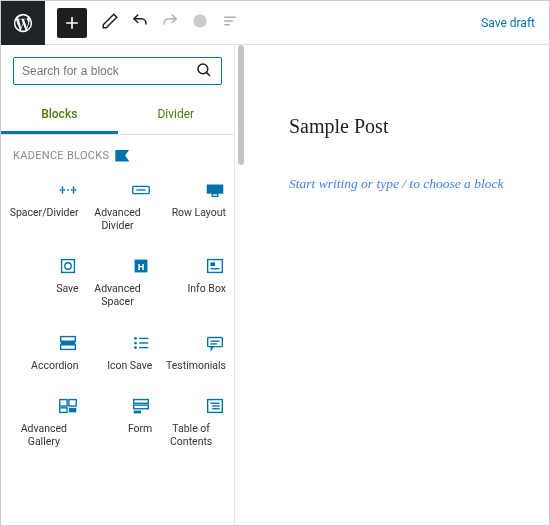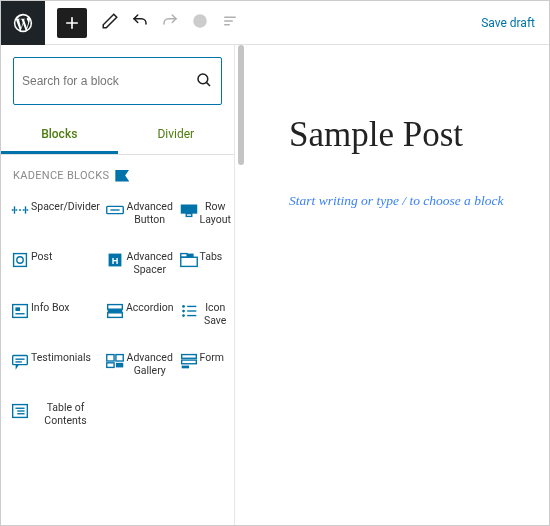--- a/index.html
+++ b/index.html
@@ -60,21 +60,21 @@
     background: #fff;
     overflow: hidden;
   }
   .search-wrap { padding: 12px; }
   .search-box {
     border: 1.5px solid #0073aa;
     border-radius: 2px;
     display: flex;
     align-items: center;
     padding: 0 8px;
-    height: 48px;
+    height: 28px;
   }
   .search-box input {
     flex: 1;
     border: none;
     outline: none;
     font-size: 12px;
     color: #555;
   }
   .tabs {
     display: flex;
@@ -111,22 +111,22 @@
   }
 
   .block-grid {
     display: grid;
     grid-template-columns: repeat(3, 1fr);
     gap: 4px 0;
     padding: 0 6px;
   }
   .block-item {
     display: flex;
-    flex-direction: row;
-    align-items: flex-start;
+    flex-direction: column;
+    align-items: flex-end;
     justify-content: flex-start;
     padding: 10px 2px;
     cursor: pointer;
     border-radius: 2px;
   }
   .block-icon {
     width: 22px; height: 20px;
     display: flex; align-items: center; justify-content: center;
     margin-bottom: 6px;
   }
@@ -156,21 +156,21 @@
   }
 
   
   .editor {
     flex: 1;
     padding: 70px 18px 0 42px;
     overflow: hidden;
   }
   .post-title {
     font-family: Georgia, "Times New Roman", serif;
-    font-size: 35px;
+    font-size: 20px;
     font-weight: 400;
     color: #222;
     margin-bottom: 38px;
   }
   .post-placeholder {
     font-family: Liberation Serif, serif;
     font-size: 13.5px;
     color: #3b82f6;
     font-style: italic;
   }
@@ -262,63 +262,53 @@
           <span class="block-label">Spacer/Divider</span>
         </div>
 
         <div class="block-item">
           <span class="block-icon">
             <svg width="22" height="20" viewBox="0 0 24 20">
                 <rect x="3" y="6" width="18" height="8" rx="1"></rect>
                 <line x1="7" y1="10" x2="17" y2="10"></line>
               </svg>
           </span>
-          <span class="block-label">Advanced Button</span>
+          <span class="block-label">Advanced Divider</span>
         </div>
 
         <div class="block-item">
           <span class="block-icon">
             <svg width="22" height="20" viewBox="0 0 24 20">
                 <rect class="f" x="3" y="4" width="18" height="10"></rect>
                 <rect x="9" y="14" width="6" height="3" fill="#fff" stroke="#0073aa"></rect>
               </svg>
           </span>
           <span class="block-label">Row Layout</span>
         </div>
 
         <div class="block-item">
           <span class="block-icon">
             <svg width="22" height="20" viewBox="0 0 24 20">
                 <rect x="5" y="3" width="14" height="14"></rect>
                 <circle cx="12" cy="10" r="3.5"></circle>
               </svg>
           </span>
-          <span class="block-label">Post</span>
+          <span class="block-label">Save</span>
         </div>
 
         <div class="block-item">
           <span class="block-icon">
             <svg width="22" height="20" viewBox="0 0 24 20">
                 <rect class="f" x="5" y="3" width="14" height="14"></rect>
                 <text x="12" y="14" text-anchor="middle" font-size="10" font-weight="bold" fill="#fff" stroke="none" font-family="sans-serif">H</text>
               </svg>
           </span>
           <span class="block-label">Advanced Spacer</span>
         </div>
 
-        <div class="block-item">
-          <span class="block-icon">
-            <svg width="22" height="20" viewBox="0 0 24 20">
-                <rect x="3" y="7" width="18" height="10"></rect>
-                <rect x="3" y="3" width="7" height="4"></rect>
-                <rect class="f" x="10" y="3" width="7" height="4"></rect>
-              </svg>
-          </span>
-          <span class="block-label">Tabs</span>
-        </div>
 
         <div class="block-item">
           <span class="block-icon">
             <svg width="22" height="20" viewBox="0 0 24 20">
                 <rect x="4" y="3" width="16" height="14"></rect>
                 <rect class="f" x="7" y="6" width="5" height="4"></rect>
                 <line x1="7" y1="13" x2="17" y2="13"></line>
               </svg>
           </span>
           <span class="block-label">Info Box</span>

